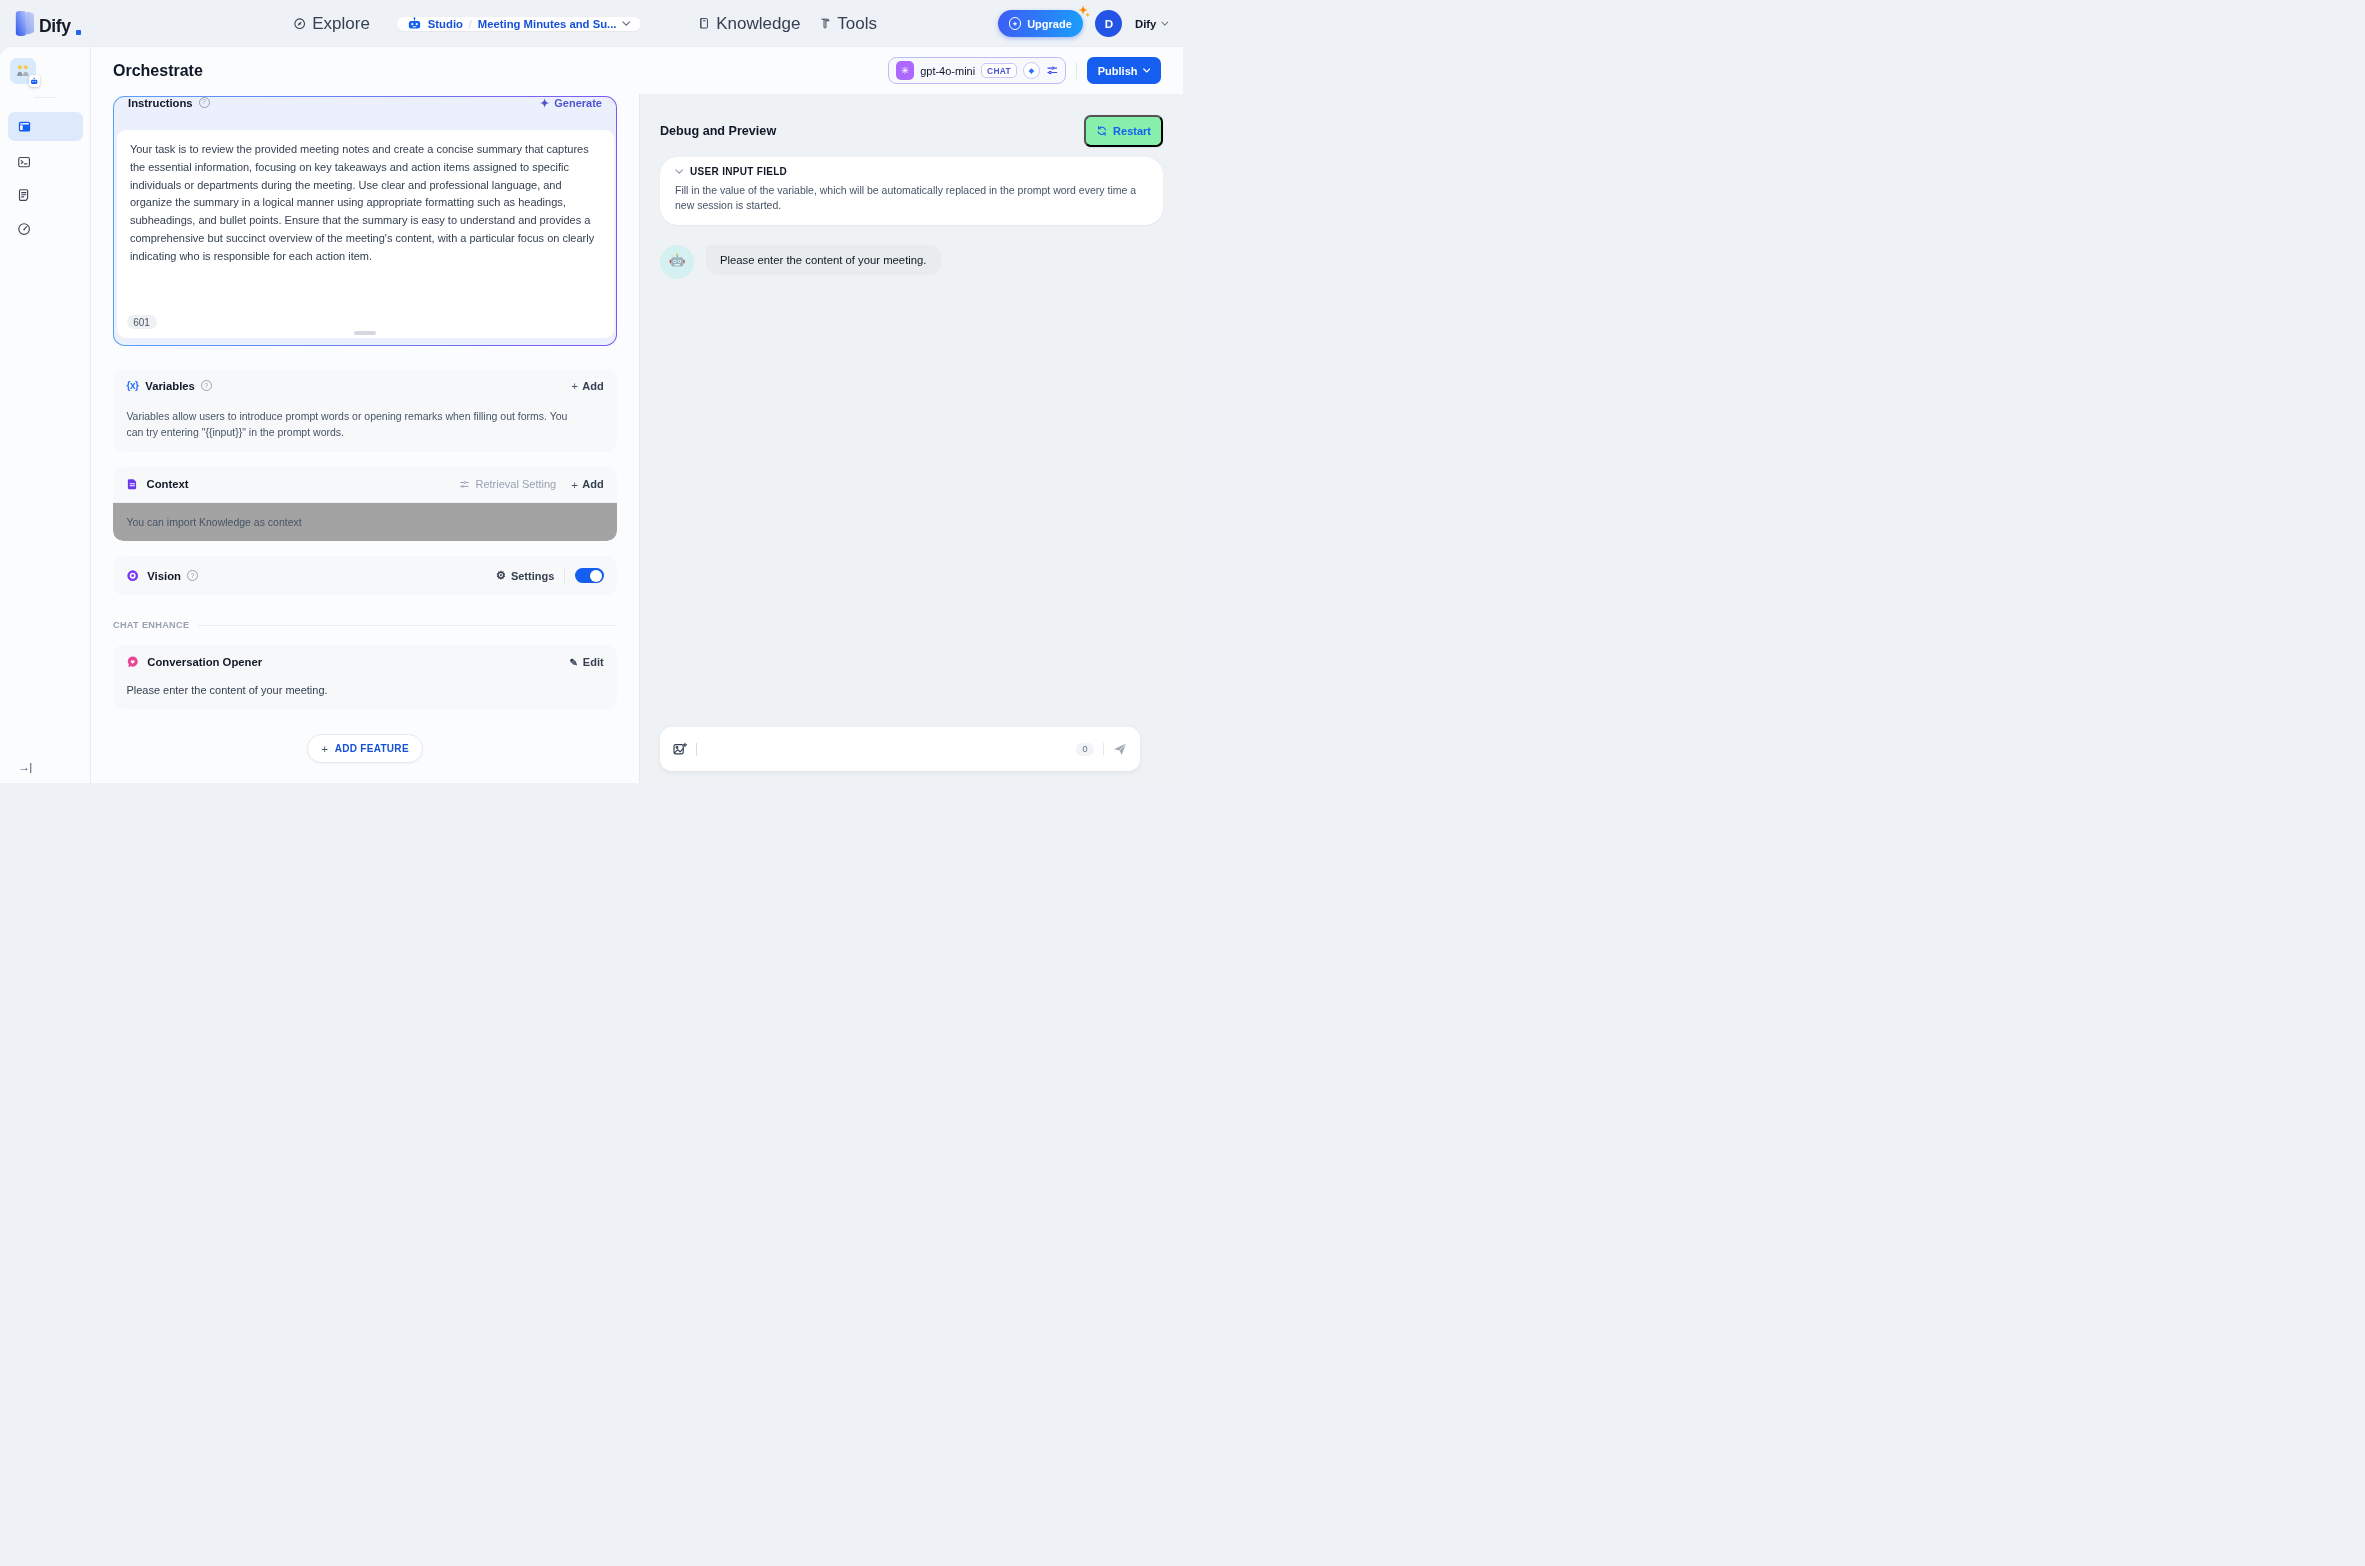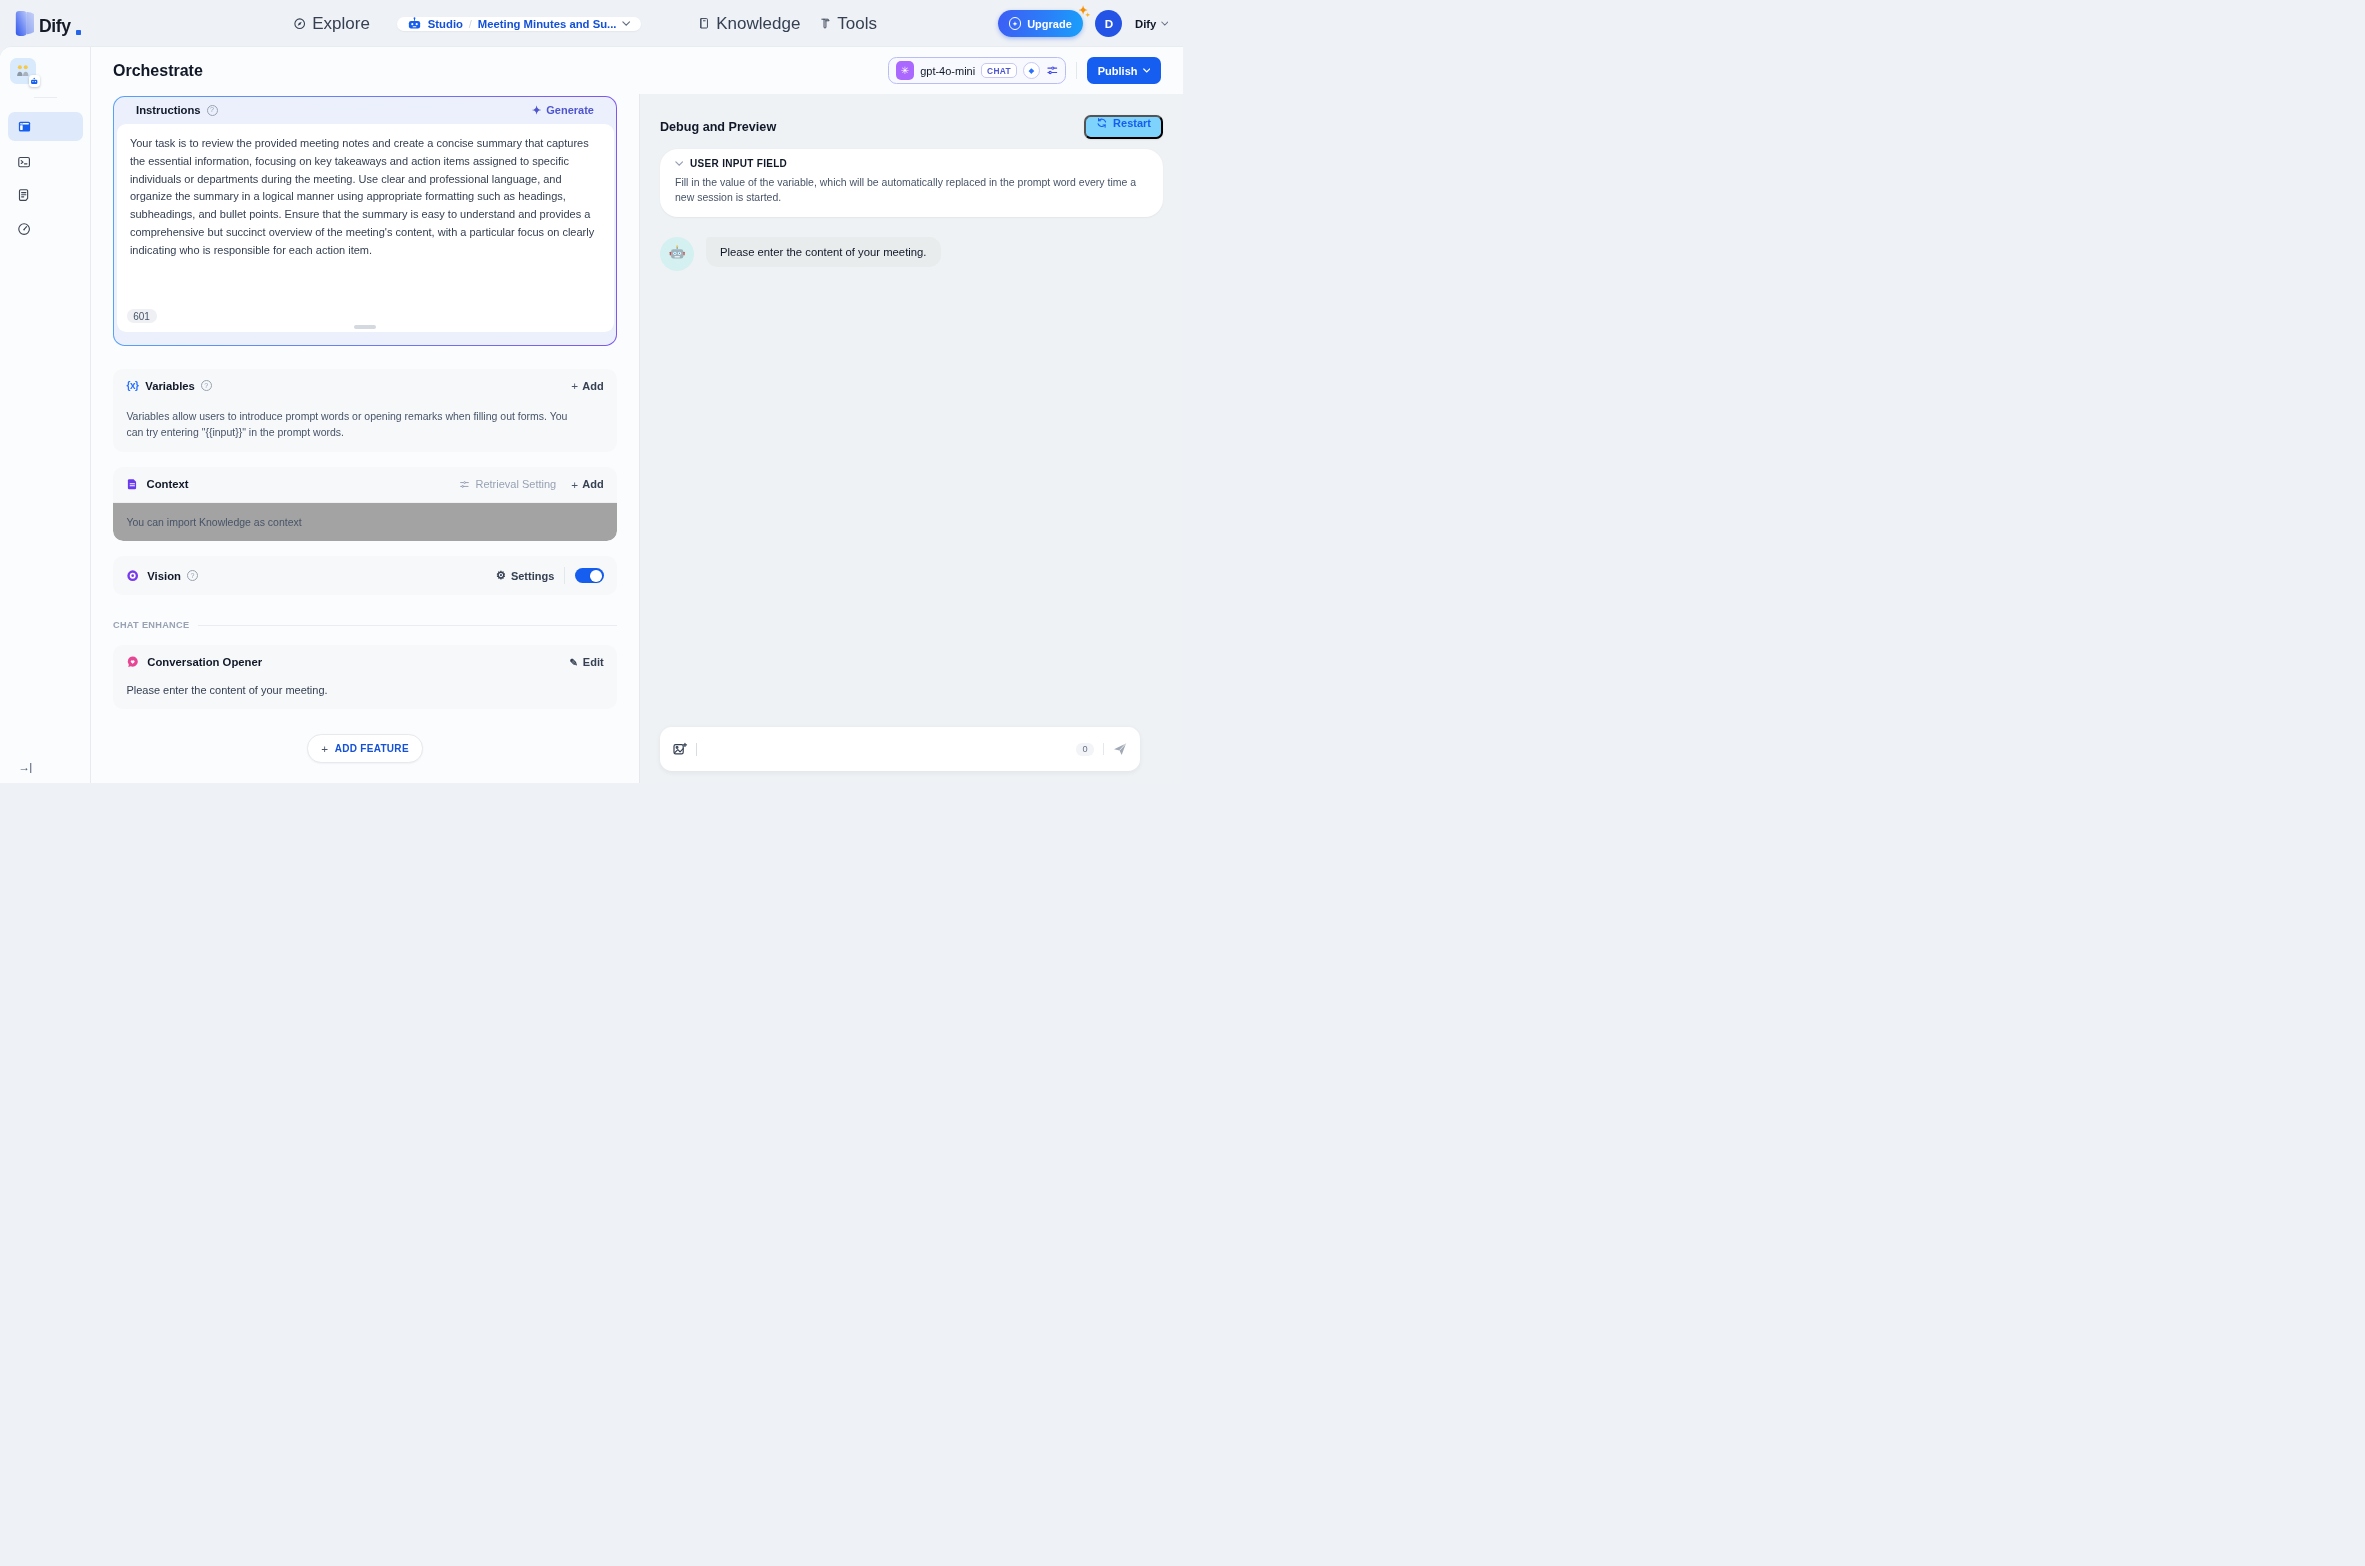--- a/index.html
+++ b/index.html
@@ -57,21 +57,21 @@
   .publish-btn { height:27px; border-radius:6.7px; background:#155eef; color:#fff; font-size:11px; font-weight:700; display:flex; align-items:center; gap:5px; padding:0 11px; cursor:pointer; border:none; }
 
   
   .columns { flex:1; display:flex; min-height:0; }
   .leftcol { width:548px; flex:none; padding:1.7px 22px 0; overflow:hidden; }
   .rightcol { flex:1; background:#eff2f5; border-left:0.8px solid #e5e8ed; padding:0 20px; display:flex; flex-direction:column; min-width:0; }
 
   
   .instructions-card { height:250px; border:1.3px solid transparent; border-radius:11.7px;
     background:linear-gradient(#ecf0fc,#ecf0fc) padding-box, linear-gradient(90deg,#57a1f7,#7e57ee) border-box; }
-  .ins-head { height:27px; display:flex; align-items:center; padding:0 22px; }
+  .ins-head { height:33px; display:flex; align-items:flex-start; padding:0 14px; }
   .sec-title { font-size:11.3px; font-weight:700; color:#101828; }
   .q-icon { width:11px; height:11px; border:0.8px solid #98a2b3; border-radius:50%; color:#98a2b3; font-size:7.1px; display:flex; align-items:center; justify-content:center; margin-left:5.9px; cursor:pointer; }
   .generate { margin-left:auto; display:flex; align-items:center; gap:5px; color:#4e55cf; font-size:11px; font-weight:600; cursor:pointer; }
   .ins-body { margin:0 2.5px 2.5px; height:208px; background:#fff; border-radius:9.2px; padding:11px 13.4px 0; position:relative; }
   .ins-text { font-size:11px; line-height:1.63; color:#354052; }
   .char-count { position:absolute; left:10px; bottom:8.4px; background:#eef0f3; color:#475467; font-size:10px; padding:1.7px 6.7px; border-radius:6.7px; }
   .resize-handle { position:absolute; left:50%; transform:translateX(-50%); bottom:2.5px; width:22px; height:4.2px; border-radius:2.5px; background:#d4d9e0; cursor:row-resize; }
 
   .card { background:#f7f8fa; border-radius:10px; }
   .card-head { display:flex; align-items:center; }
@@ -103,21 +103,21 @@
   .edit-btn { margin-left:auto; display:flex; align-items:center; gap:5px; font-size:11px; font-weight:600; color:#354052; cursor:pointer; }
   .pencil-g { font-size:10px; color:#354052; }
 
   .addfeature-row { margin-top:25px; display:flex; justify-content:center; }
   .addfeature-btn { display:inline-flex; align-items:center; gap:6.7px; height:28.5px; padding:0 13.4px; background:#fff; border:0.8px solid #e6e9ee; border-radius:14.2px; box-shadow:0 0.8px 1.7px rgba(16,24,40,.05); cursor:pointer; }
   .addfeature-btn .label { font-size:10px; font-weight:700; color:#1551d6; letter-spacing:0.3px; }
 
   
   .debug-head { margin-top:21px; display:flex; align-items:center; flex:none; }
   .debug-title { font-size:12.6px; font-weight:700; color:#101828; }
-  .restart-btn { margin-left:auto; height:24px; background:#7dd3fc; border-radius:6.7px; padding:0 10px; display:flex; align-items:flex-start; gap:5.9px; font-size:11px; font-weight:600; color:#155eef; box-shadow:0 0.8px 1.7px rgba(16,24,40,.08); cursor:pointer; }
+  .restart-btn { margin-left:auto; height:32px; background:#86efac; border-radius:6.7px; padding:0 10px; display:flex; align-items:center; gap:5.9px; font-size:11px; font-weight:600; color:#155eef; box-shadow:0 0.8px 1.7px rgba(16,24,40,.08); cursor:pointer; }
   .uif-card { margin-top:10px; background:#fff; border-radius:18px; padding:9.2px 15px 11px; box-shadow:0 0.8px 1.7px rgba(16,24,40,.05); flex:none; }
   .uif-title-row { display:flex; align-items:center; gap:6.7px; cursor:pointer; }
   .uif-title { font-size:10px; font-weight:700; color:#101828; letter-spacing:0.3px; }
   .uif-desc { margin-top:5.9px; font-size:10.5px; line-height:1.45; color:#475467; }
   .chat-row { margin-top:20px; display:flex; gap:11.7px; align-items:flex-start; flex:none; }
   .bot-avatar { width:34px; height:34px; border-radius:50%; background:#d4f0f1; display:flex; align-items:center; justify-content:center; }
   .bubble { background:#e9eced; border-radius:3.4px 11.7px 11.7px 11.7px; padding:9.2px 14.2px; font-size:11.3px; color:#101828; }
   .rspacer { flex:1; }
   .composer { margin:0 23.5px 11.7px 0; height:44px; background:#fff; border-radius:11.7px; box-shadow:0 1.7px 5px rgba(16,24,40,.06); display:flex; align-items:center; padding:0 11.7px; flex:none; }
   .caret { width:0.8px; height:13.4px; background:#d8dde4; margin-left:8.4px; }

